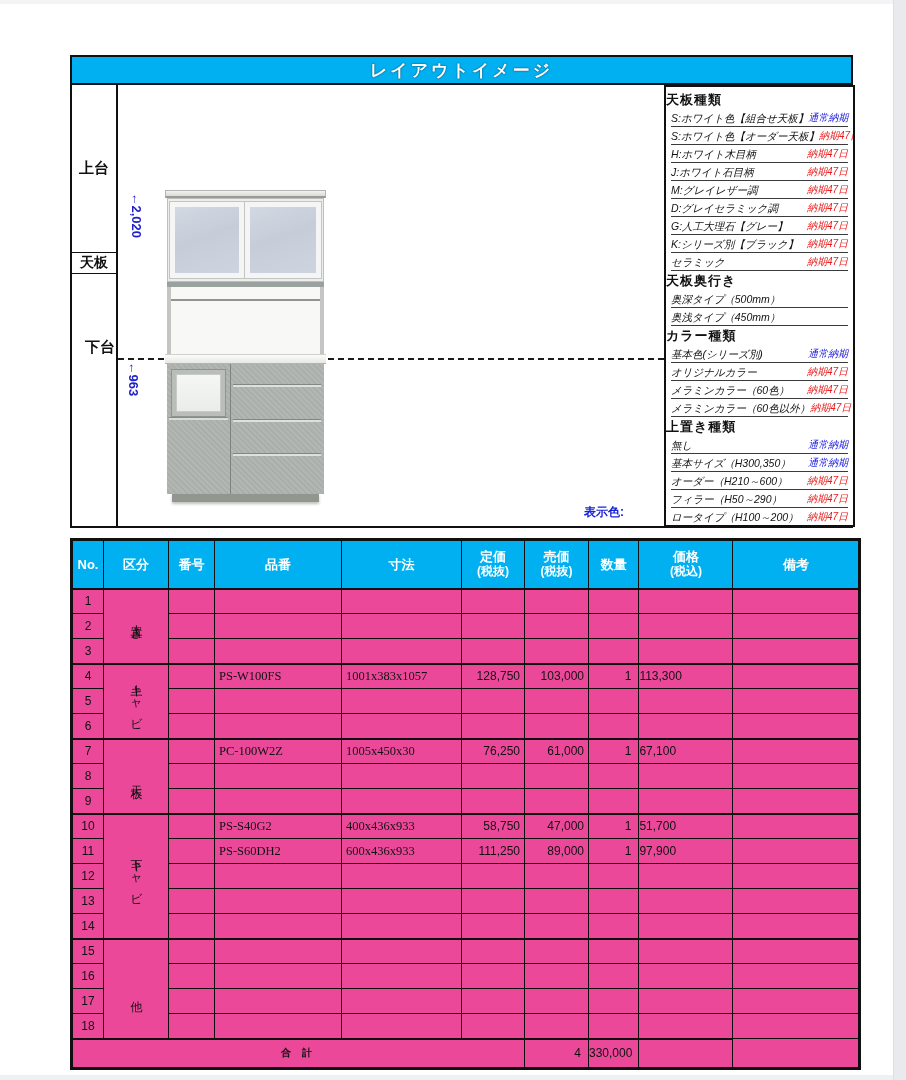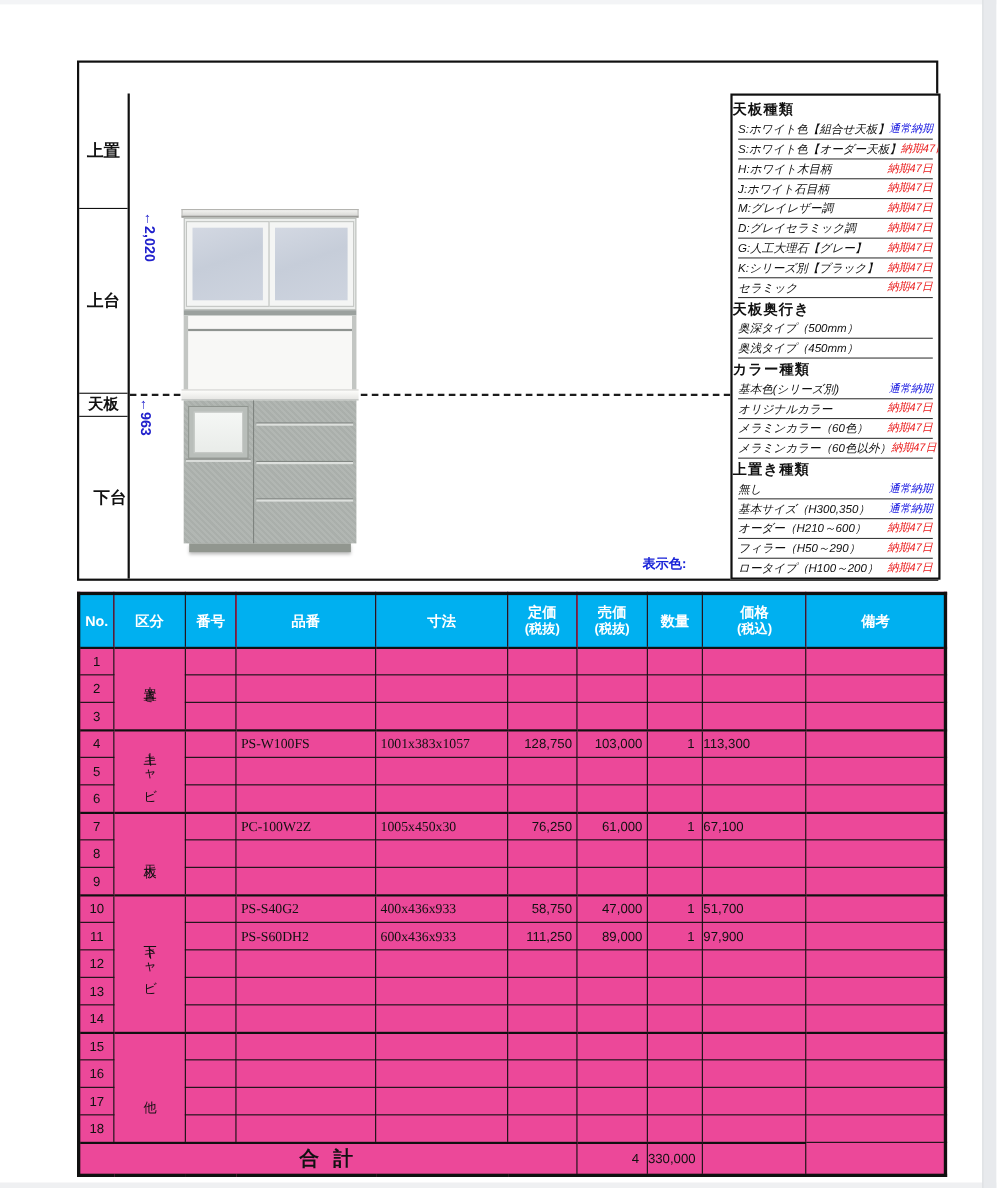--- a/index.html
+++ b/index.html
@@ -71,34 +71,36 @@
   .price-table td { height:25px; font-size:12px; }
   tr.g-start td { border-top:2.5px solid #101010; }
   td.c-no { text-align:center; }
   td.c-kubun { text-align:center; vertical-align:middle; }
   td.c-kubun span { writing-mode:vertical-rl; letter-spacing:2px; font-size:12px; display:inline-block; }
   td.c-hinban, td.c-sunpo { text-align:left; padding-left:4px; font-size:12.5px;font-family:Liberation Serif, serif; }
   td.c-teika, td.c-baika { text-align:right; padding-right:4px; }
   td.c-qty { text-align:right; padding-right:7px; }
   td.c-kakaku { text-align:left; padding-right:6px; }
   tr.total-row td { border-top:2.5px solid #101010; height:30px; }
-  td.c-total-label { text-align:center; font-weight:bold; font-size:18px; letter-spacing:4px; }
+  td.c-total-label { text-align:center; font-weight:bold; font-size:10px; letter-spacing:4px; }
 </style>
 </head>
 <body>
 
 <div class="page">
   <div class="edge-top"></div>
   <div class="edge-bottom"></div>
   <div class="edge-right"></div>
 
   <div class="layout-box">
+    <div class="title-band">
+      <span>レイアウトイメージ</span>
+    </div>
 
     <div class="left-col">
-      <div class="lc-cell lc-1">上置</div>
       <div class="lc-cell lc-2">上台</div>
       <div class="lc-cell lc-3">天板</div>
       <div class="lc-cell lc-4">下台</div>
     </div>
 
     <div class="dashed-line"></div>
 
     <div class="dim dim-total">←2,020</div>
     <div class="dim dim-counter">←963</div>
 

